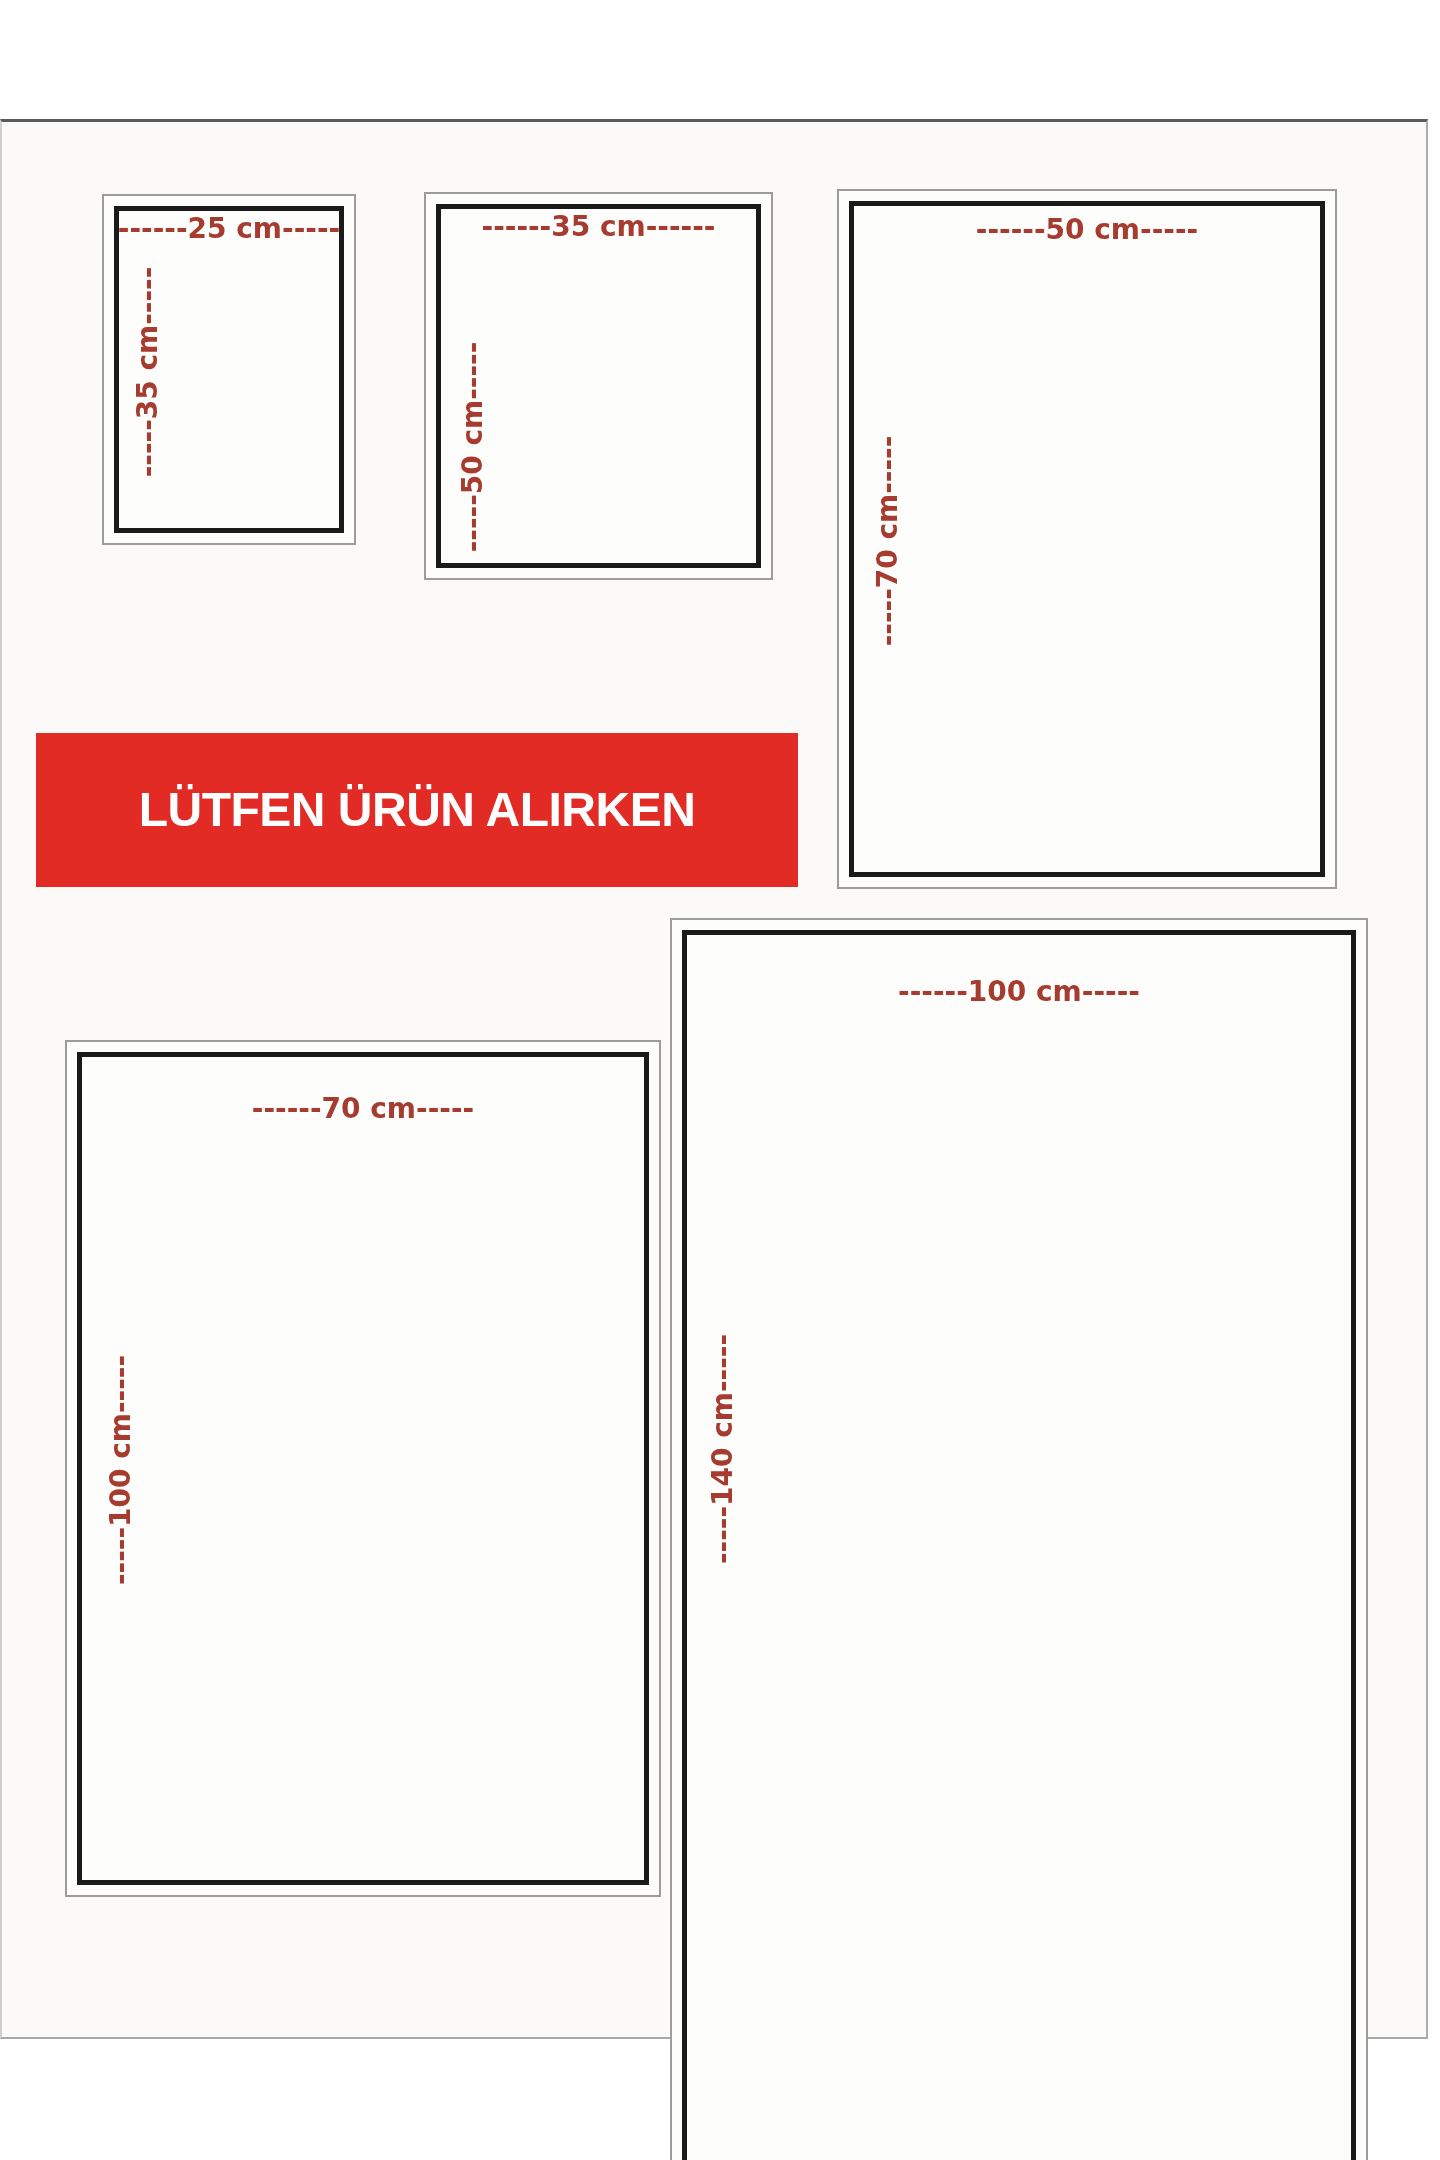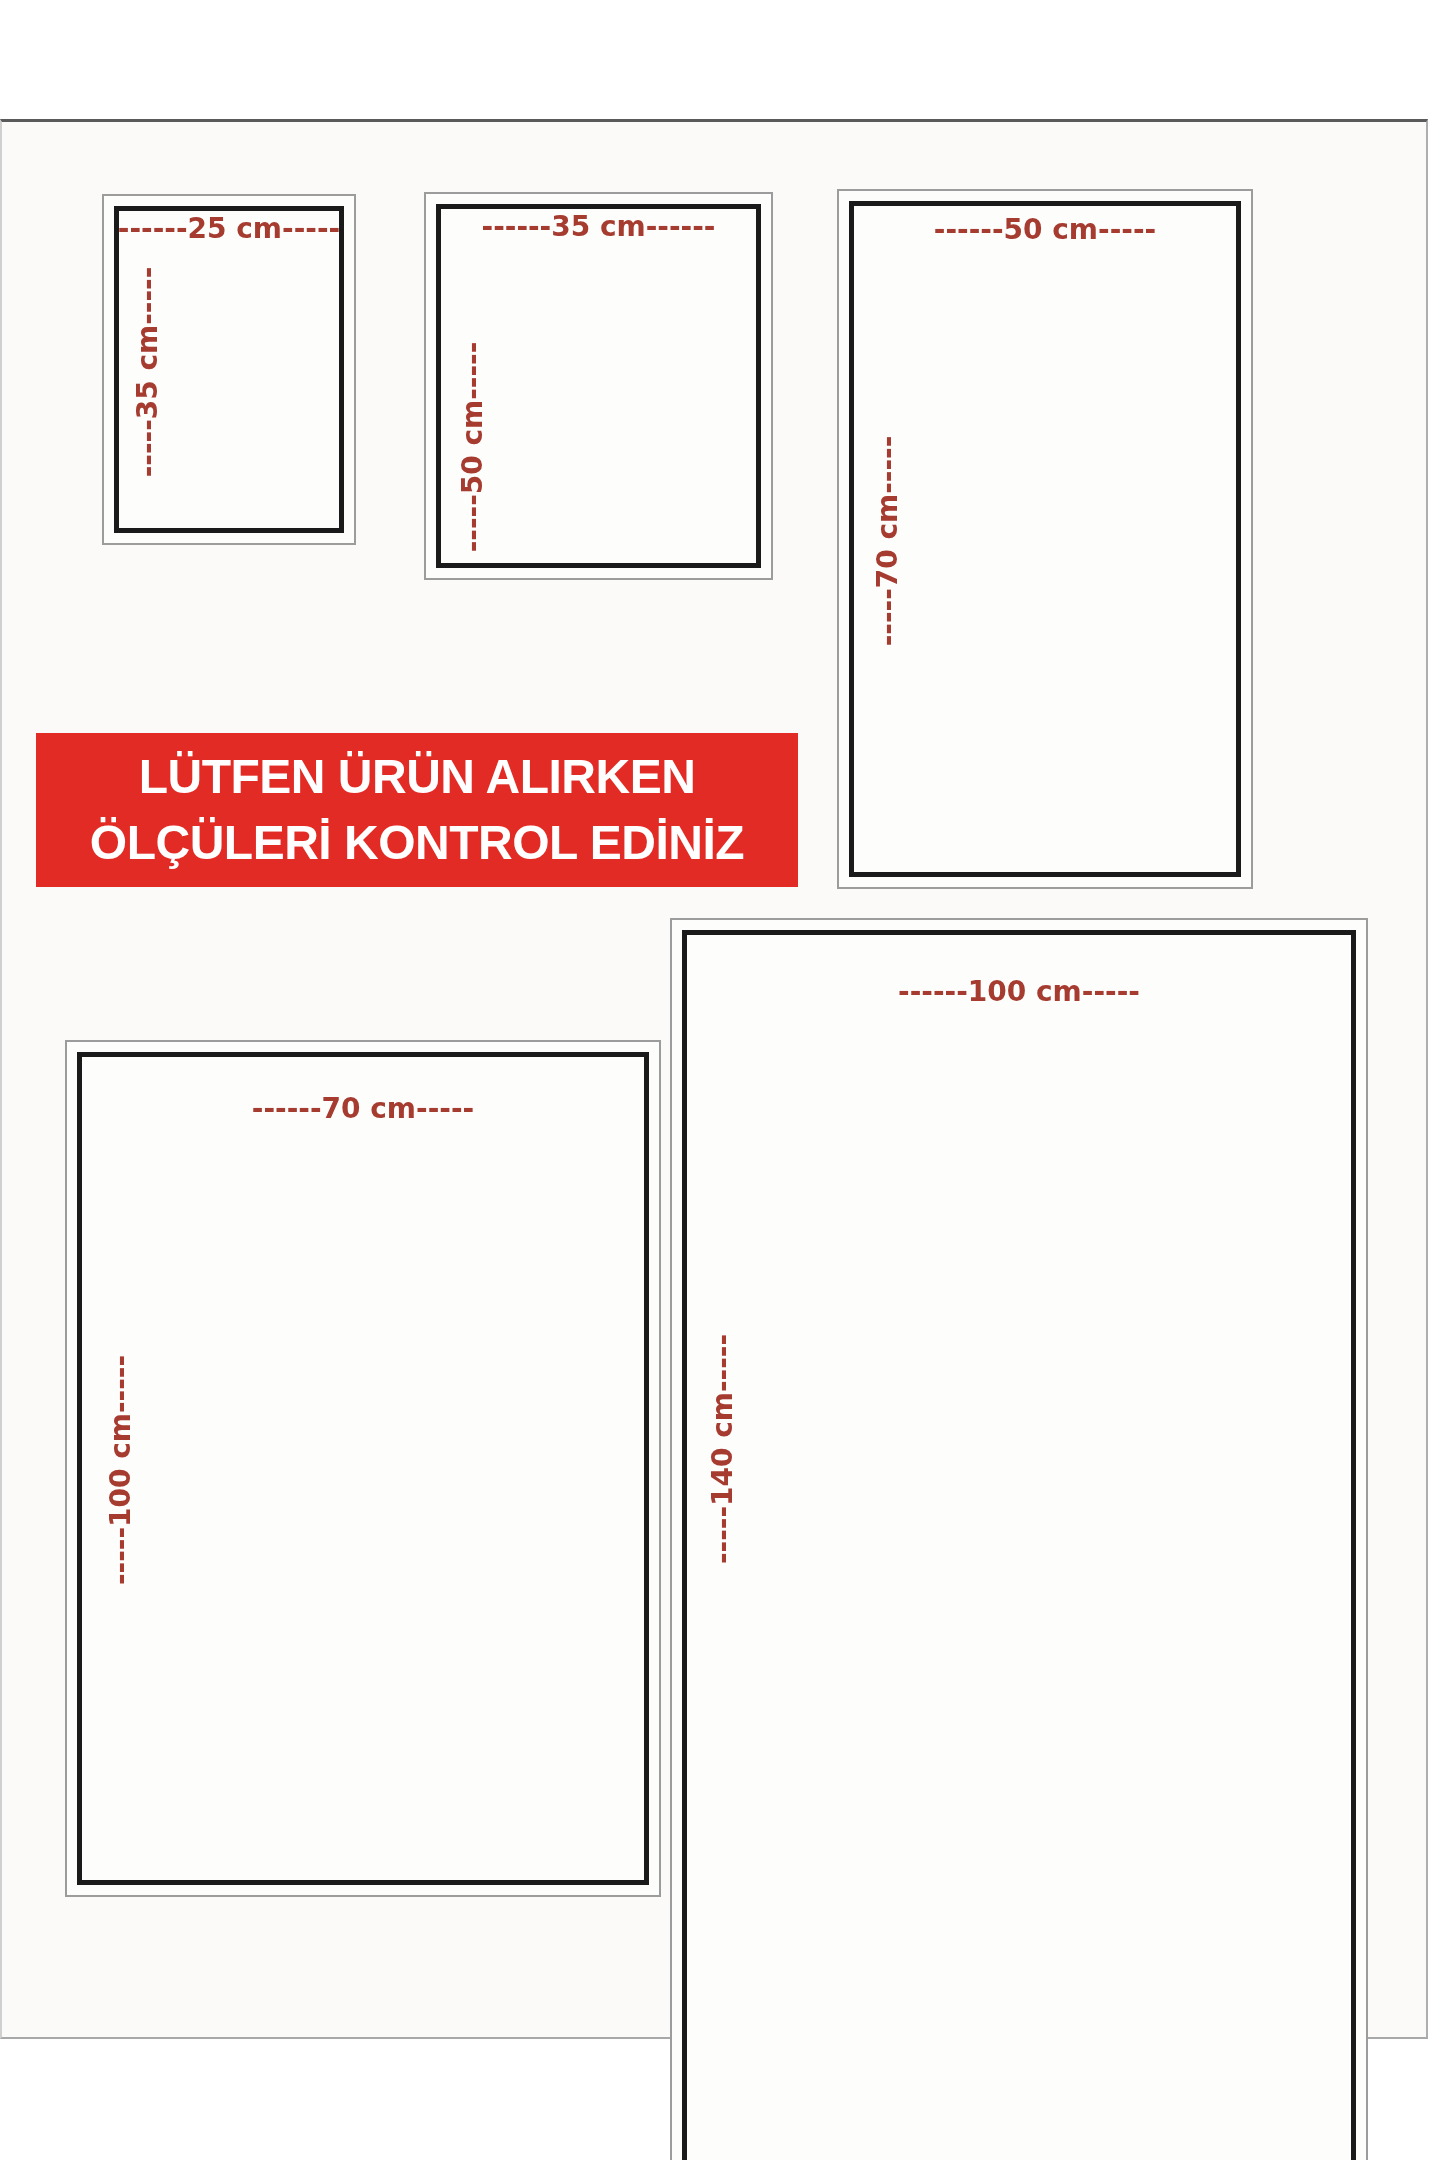--- a/index.html
+++ b/index.html
@@ -85,36 +85,35 @@
     <div class="h-label" style="top:16px">------25 cm-----</div>
     <div class="v-label" style="left:43px;top:176px">-----35 cm-----</div>
   </div>
 
   <div class="size-box" style="left:424px;top:192px;width:349px;height:388px">
     <div class="inner-frame"></div>
     <div class="h-label" style="top:16px">------35 cm------</div>
     <div class="v-label" style="left:46px;top:253px">-----50 cm-----</div>
   </div>
 
-  <div class="size-box" style="left:837px;top:189px;width:416px;height:700px">
+  <div class="size-box" style="left:837px;top:189px;width:500px;height:700px">
     <div class="inner-frame"></div>
     <div class="h-label" style="top:22px">------50 cm-----</div>
     <div class="v-label" style="left:48px;top:350px">-----70 cm-----</div>
   </div>
 
   <div class="size-box" style="left:65px;top:1040px;width:596px;height:857px">
     <div class="inner-frame"></div>
     <div class="h-label" style="top:50px">------70 cm-----</div>
     <div class="v-label" style="left:53px;top:428px">-----100 cm-----</div>
   </div>
 
   <div class="size-box" style="left:670px;top:918px;width:698px;height:1329px">
     <div class="inner-frame"></div>
     <div class="h-label" style="top:55px">------100 cm-----</div>
     <div class="v-label" style="left:50px;top:529px">-----140 cm-----</div>
   </div>
 
   <div class="banner">
     <div>LÜTFEN ÜRÜN ALIRKEN</div>
-    <div>ÖLÇÜLERİ KONTROL EDİNİZ</div>
   </div>
 
 </div>
 
 </body></html>

